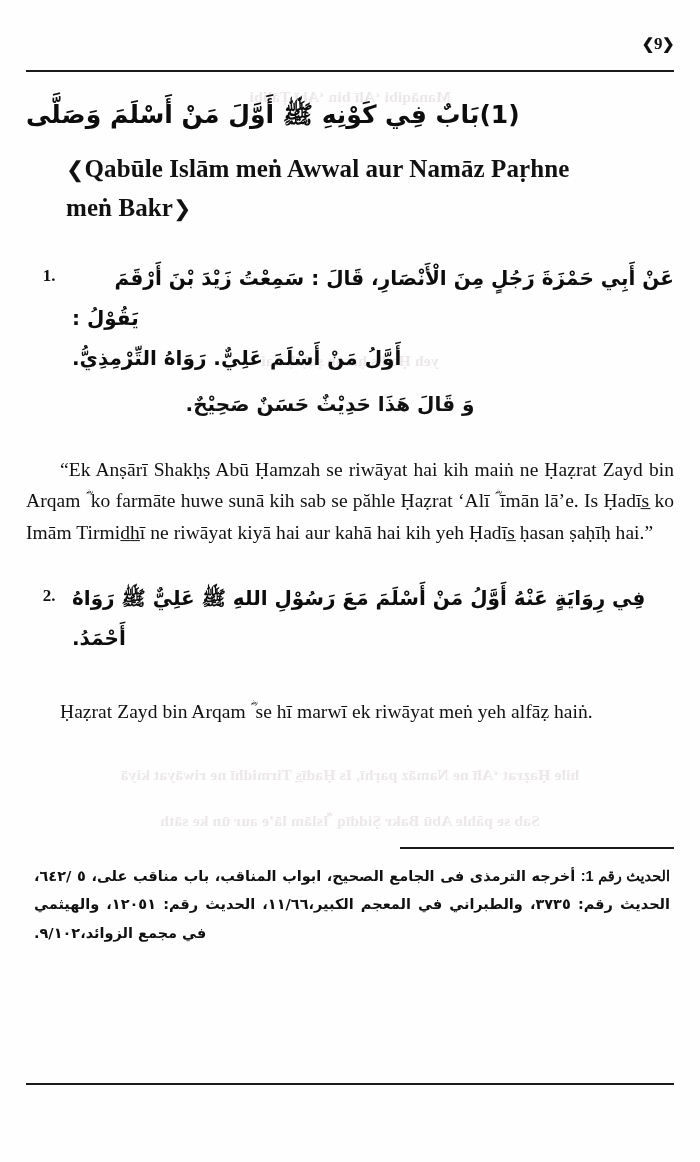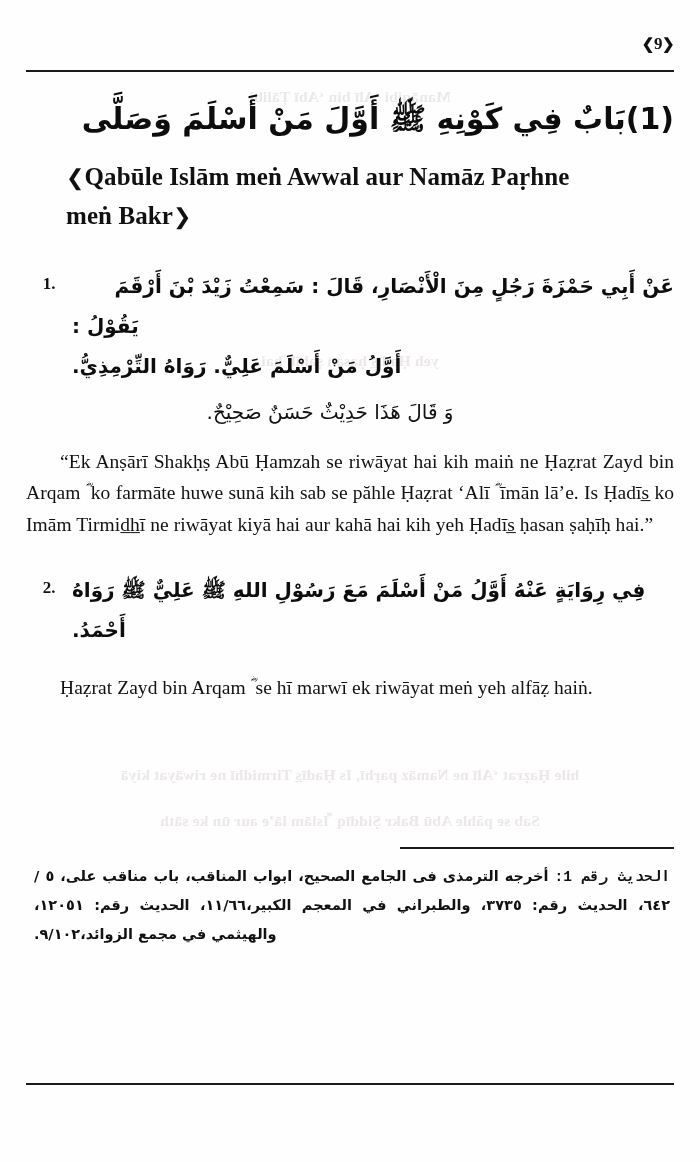--- a/index.html
+++ b/index.html
@@ -87,24 +87,24 @@
   
   .content {
     position: absolute;
     top: 84px;
     left: 26px;
     right: 26px;
   }
 
   
   .chapter-ar {
-    text-align: right;
-    direction: rtl;
-    font-family: "DejaVu Sans", "Liberation Sans", sans-serif;
-    font-size: 30px;
+    text-align: left;
+    direction: rtl;
+    font-family: "DejaVu Sans", "Liberation Sans", sans-serif;
+    font-size: 25px;
     font-weight: bold;
     line-height: 1.55;
     margin: 12px 0 2px 0;
     color: #0d0d0d;
   }
 
   
   .chapter-en {
     text-align: left;
     font-size: 25px;
@@ -148,31 +148,31 @@
     display: block;
     line-height: 2.0;
   }
   .ar-line.right  { text-align: right; }
   .ar-line.left   { text-align: left; }
   .ar-line.center { text-align: left; }
 
   .grade-ar {
     font-family: "DejaVu Sans", "Liberation Sans", sans-serif;
     font-size: 20px;
-    font-weight: normal;
+    font-weight: bold;
     direction: rtl;
     text-align: center;
     margin-top: 14px;
     margin-right: 0;
     padding-right: 40px;
   }
 
   
   .trans {
-    margin-top: 22px;
+    margin-top: 38px;
     font-size: 19.5px;
     line-height: 1.62;
     text-align: justify;
     text-indent: 34px;
     letter-spacing: 0.05px;
   }
 
   
   .fn-rule {
     position: absolute;
@@ -189,21 +189,21 @@
     top: 862px;
     direction: rtl;
     font-family: "DejaVu Sans", "Liberation Sans", sans-serif;
     font-size: 14.5px;
     font-weight: bold;
     line-height: 1.95;
     text-align: justify;
     color: #111;
   }
   .fn { margin-bottom: 6px; }
-  .fn-label { font-family: Liberation Mono, monospace; }
+  .fn-label { font-family: Liberation Sans, sans-serif; }
   .fn p { margin: 0; text-align: justify; text-align-last: left; }
 
   .bottom-rule {
     position: absolute;
     left: 26px;
     right: 26px;
     top: 1083px;
     height: 2px;
     background: #1a1a1a;
   }

